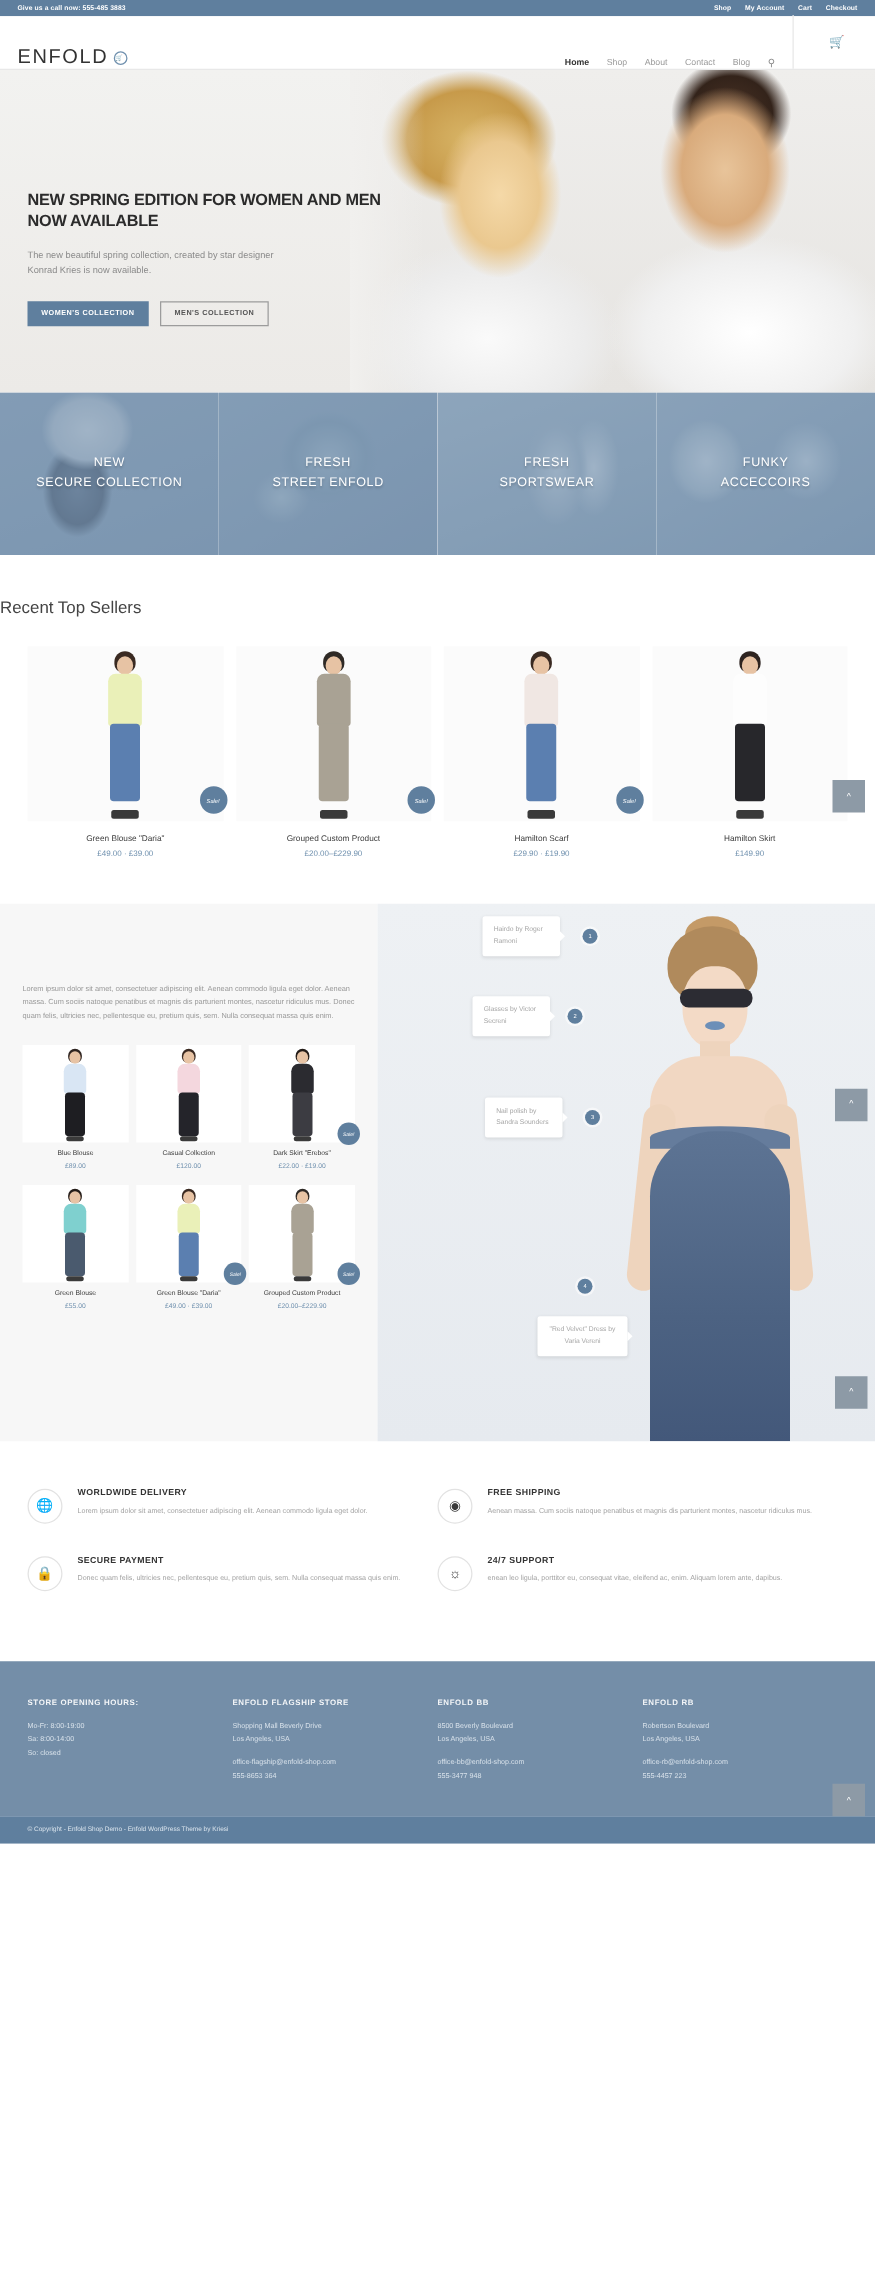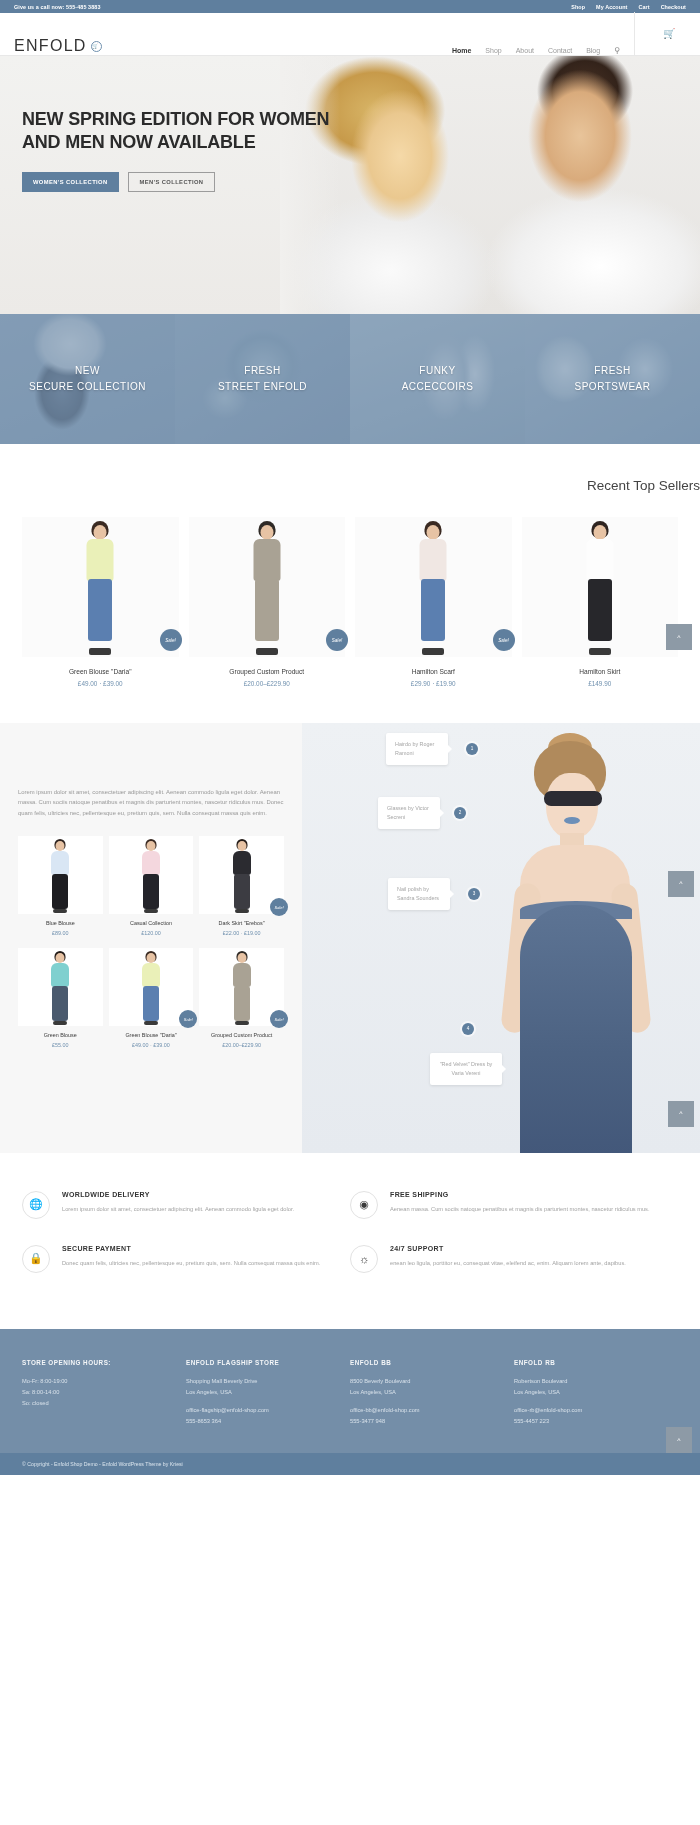--- a/index.html
+++ b/index.html
@@ -54,21 +54,21 @@
       radial-gradient(ellipse 60px 55px at 305px 35px, #4a3326 0%, #33231a 55%, rgba(51,35,26,0) 80%),
       radial-gradient(ellipse 130px 95px at 110px 215px, #fafafa 0%, #ececec 60%, rgba(236,236,236,0) 82%),
       radial-gradient(ellipse 140px 95px at 320px 210px, #ffffff 0%, #f0f0f0 60%, rgba(240,240,240,0) 82%),
       linear-gradient(180deg,#efeeec 0%,#e6e4e1 100%);
   }
   .hero-photo:after{
     content:""; position:absolute; left:0; top:0; width:60px; height:258px;
     background:linear-gradient(90deg,#f1f0ee 0%,rgba(241,240,238,0) 100%);
   }
   .hero-inner { position:relative; padding:52px 0 0 22px; width:330px; z-index:2;}
-  .hero h1 { font-size:18px; line-height:1.28; color:#2b2b2b; font-weight:bold; letter-spacing:-.2px;}
+  .hero h1 { font-size:13px; line-height:1.28; color:#2b2b2b; font-weight:bold; letter-spacing:-.2px;margin-top:44px;}
   .hero p { margin-top:13px; font-size:7.4px; line-height:1.65; color:#8a8a8a; width:215px;}
   .hero-btns { margin-top:18px; display:flex; gap:9px; }
   .btn-primary {
     background:#5f7f9e; color:#fff; font-size:5.8px; font-weight:bold;
     letter-spacing:.4px; padding:7px 11px; border:none; cursor:pointer;
   }
   .btn-outline {
     background:transparent; color:#555; font-size:5.8px; font-weight:bold;
     letter-spacing:.4px; padding:6px 11px; border:1px solid #9c9c9c; cursor:pointer;
   }
@@ -98,21 +98,21 @@
     radial-gradient(ellipse 36px 40px at 120px 55px,#c4d2de 0%,rgba(196,210,222,0) 78%),
     linear-gradient(150deg,#9cb0c3 0%,#8099b2 100%);}
   .cat .veil { position:absolute; inset:0; background:rgba(122,149,177,0.55); }
   .cat .label {
     position:relative; z-index:3; color:#fff; font-size:10px; line-height:1.6;
     letter-spacing:.5px; text-shadow:0 1px 2px rgba(0,0,0,.22);
   }
 
   
   .section-title {
-    text-align:right; font-size:13.5px; color:#444; font-weight:400;
+    text-align:left; font-size:13.5px; color:#444; font-weight:400;
     padding:34px 0 24px;
   }
 
   
   .sellers { display:flex; padding:0 22px 36px; gap:10px; }
   .seller { flex:1; text-align:center; position:relative; }
   .seller .thumb {
     height:140px; background:#fbfbfb; position:relative; overflow:hidden;
   }
   .seller .name { font-size:6.6px; color:#3b3b3b; margin-top:10px; line-height:1.5; }
@@ -263,20 +263,21 @@
     </div>
     <div class="cart-zone">
       <span class="cart-ico">🛒</span>
     </div>
   </div>
 
   <div class="hero">
     <div class="hero-photo"></div>
     <div class="hero-inner">
       <h1>NEW SPRING EDITION FOR WOMEN AND MEN NOW AVAILABLE</h1>
+      <p>The new beautiful spring collection, created by star designer Konrad Kries is now available.</p>
       <div class="hero-btns">
         <button class="btn-primary">WOMEN'S COLLECTION</button>
         <button class="btn-outline">MEN'S COLLECTION</button>
       </div>
     </div>
   </div>
 
   <div class="cats">
     <div class="cat">
       <div class="bg"></div>
@@ -286,28 +287,28 @@
     </div>
     <div class="cat">
       <div class="bg"></div>
         <div class="veil"></div>
       <div class="label"><span>FRESH</span><br>
       <span>STREET ENFOLD</span></div>
     </div>
     <div class="cat">
       <div class="bg"></div>
         <div class="veil"></div>
-      <div class="label"><span>FUNKY</span><br>
-      <span>ACCECCOIRS</span></div>
+      <div class="label"><span>FRESH</span><br>
+      <span>SPORTSWEAR</span></div>
     </div>
     <div class="cat">
       <div class="bg"></div>
         <div class="veil"></div>
-      <div class="label"><span>FRESH</span><br>
-      <span>SPORTSWEAR</span></div>
+      <div class="label"><span>FUNKY</span><br>
+      <span>ACCECCOIRS</span></div>
     </div>
   </div>
 
   <div style="position:relative;">
     <div class="section-title">Recent Top Sellers</div>
     <div class="sellers">
       <div class="seller">
         <div class="thumb">
           <div class="fig" id="f0">
               <div class="hair" style="background: rgb(58, 42, 34);"></div>

